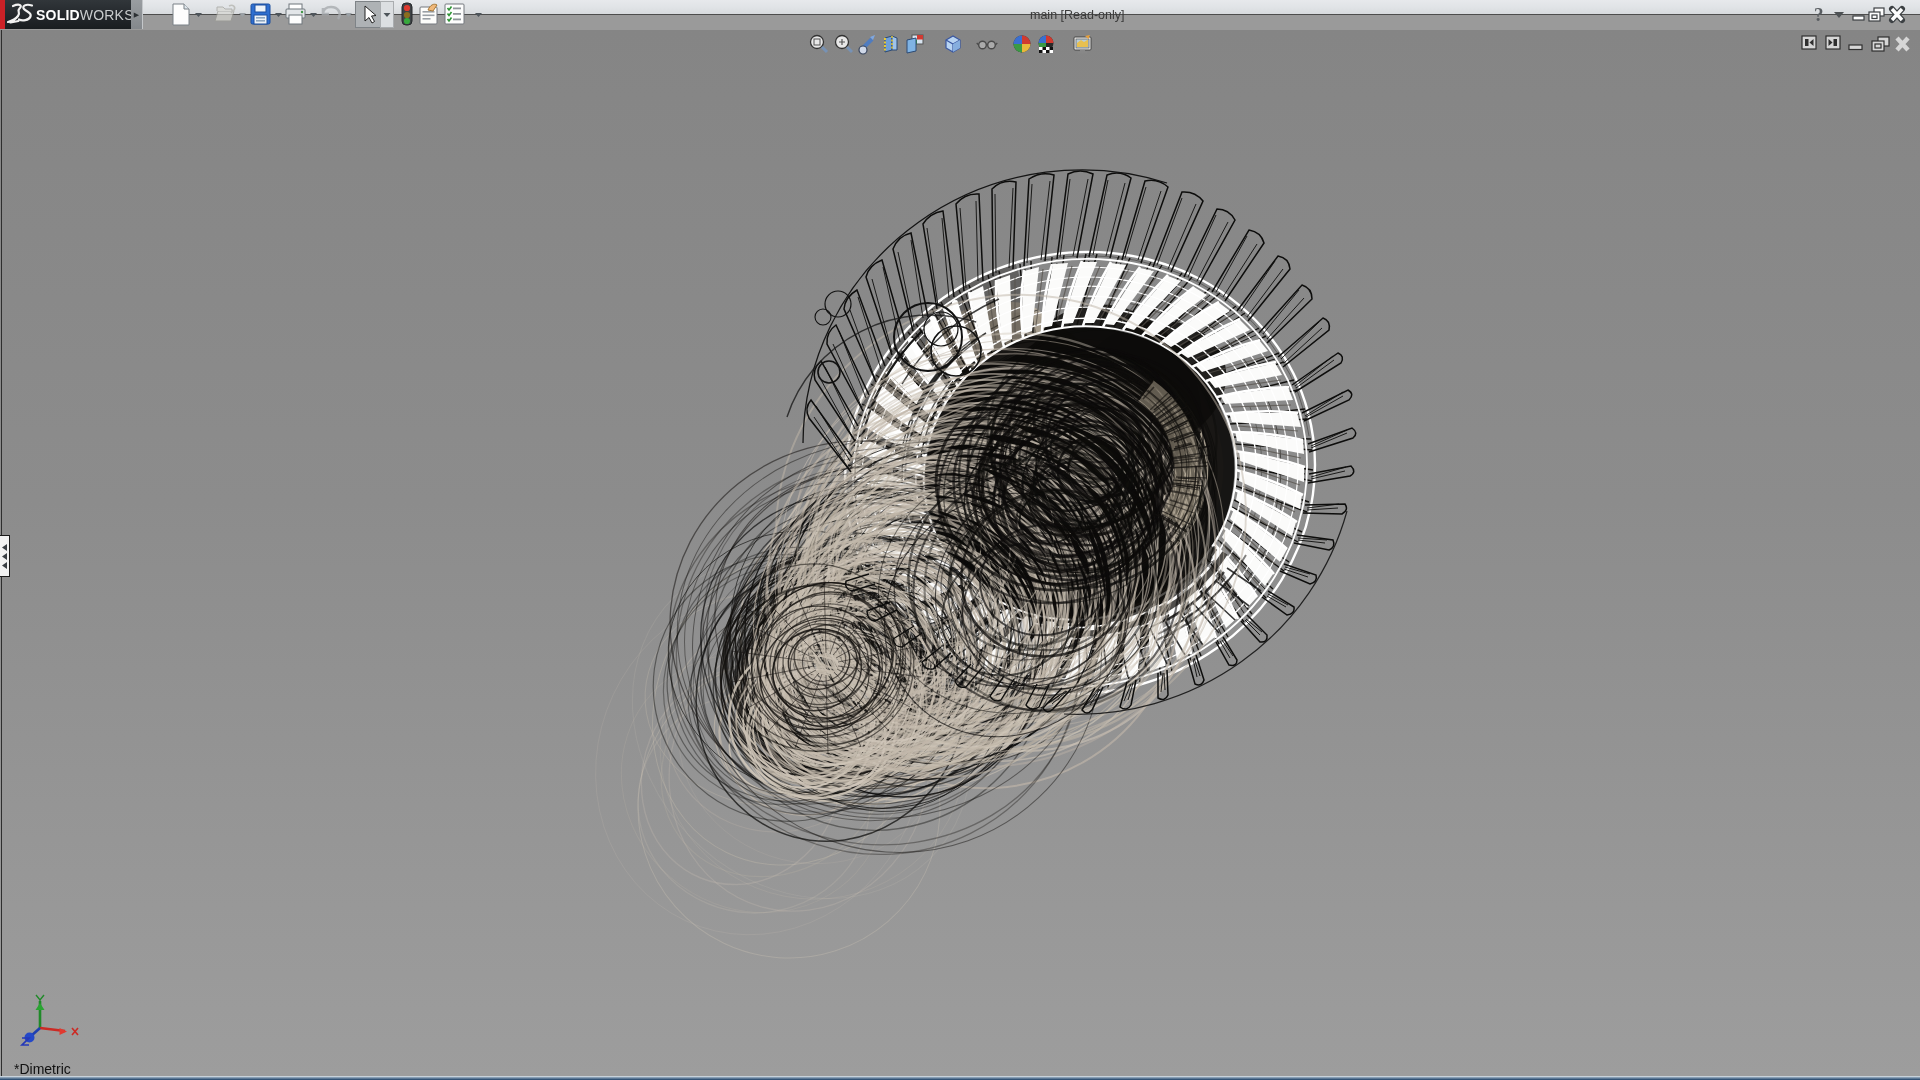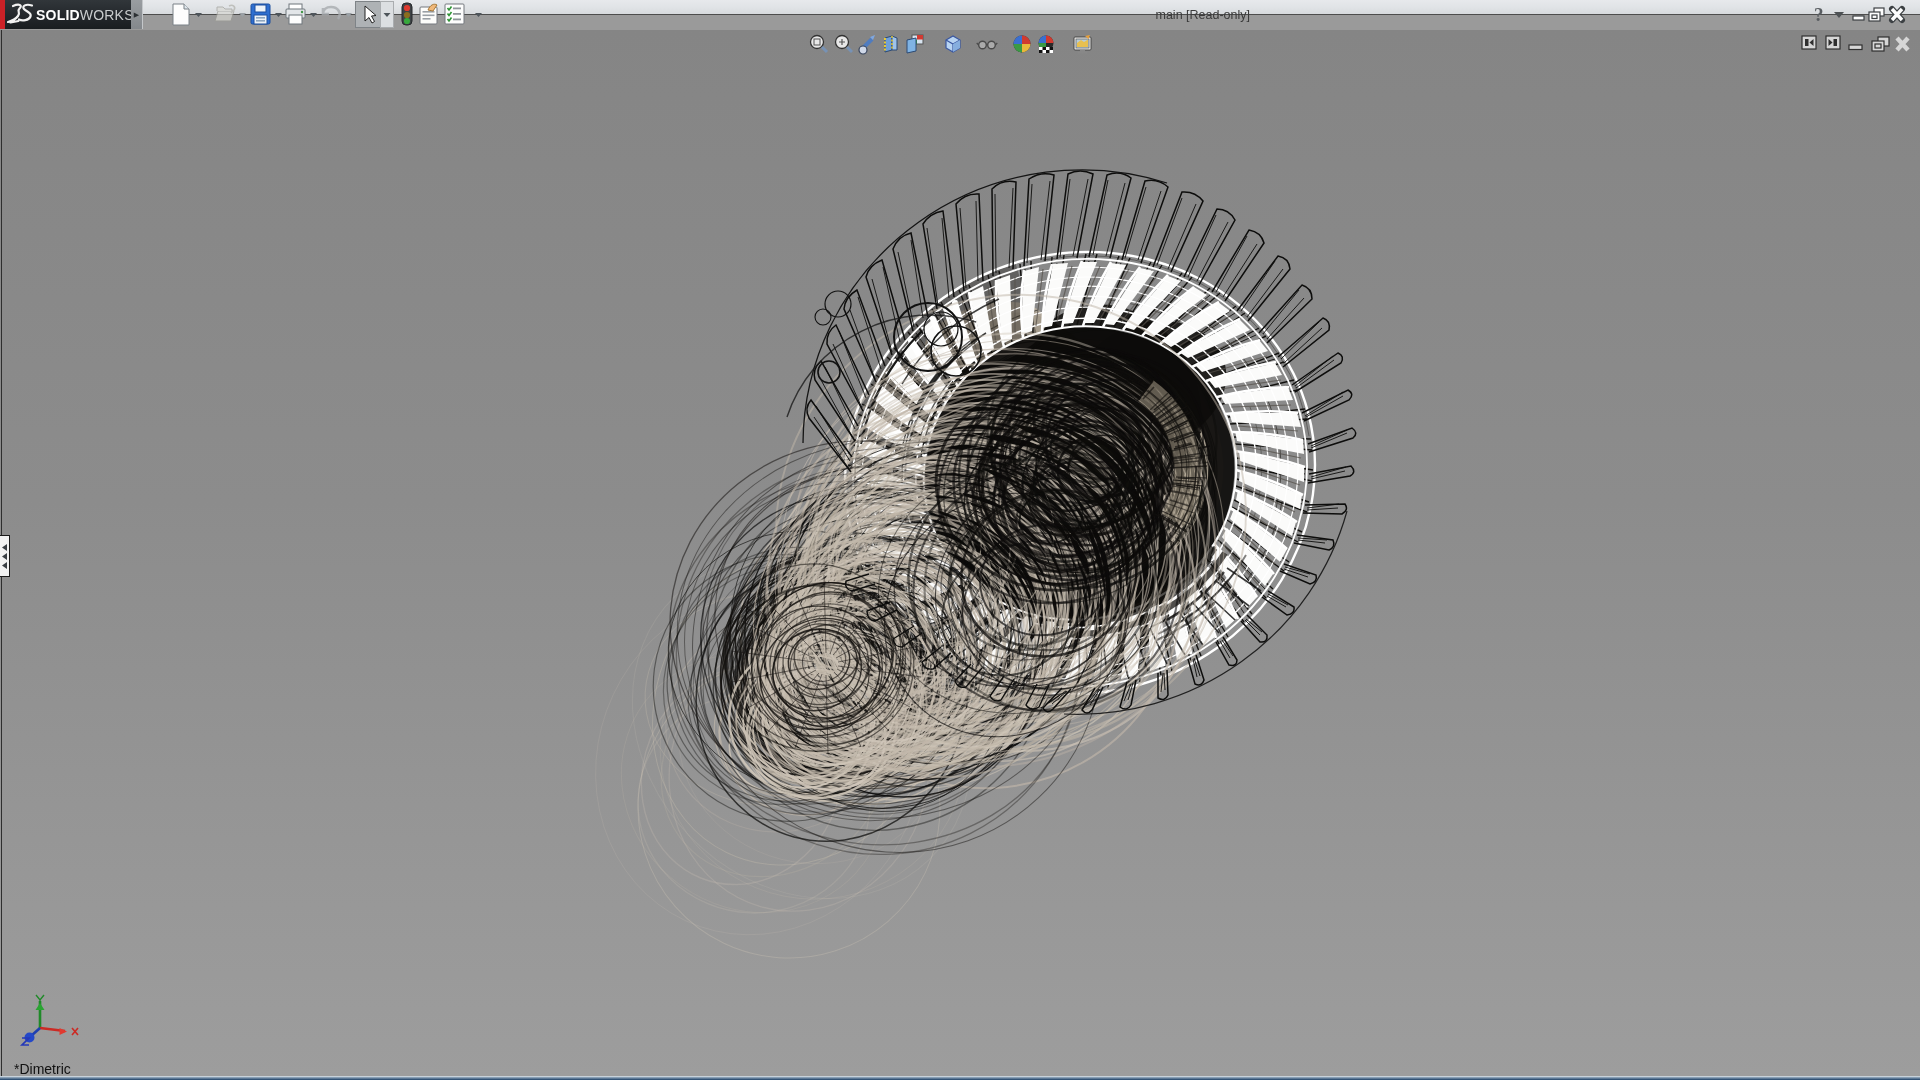--- a/index.html
+++ b/index.html
@@ -1,20 +1,20 @@
 <!DOCTYPE html>
 <html><head><meta charset="utf-8"><style>
 html,body{margin:0;padding:0;width:1920px;height:1080px;overflow:hidden;background:#9a9a9a;font-family:"Liberation Sans",sans-serif;-webkit-font-smoothing:antialiased;}
 #titlebar{position:absolute;left:0;top:0;width:1920px;height:15px;background:linear-gradient(180deg,#e7e9ec 0%,#e0e3e6 55%,#d7dadd 100%);border-bottom:1px solid #4d4d4d;box-sizing:border-box;}
 #redstripe{position:absolute;left:0;top:0;width:5px;height:29px;background:#cc2127;}
 #logo{position:absolute;left:5px;top:0;width:126px;height:29px;background:linear-gradient(180deg,#31363a,#22262a 60%,#191d20);}
 #logoarrow{position:absolute;left:131px;top:0;width:11px;height:29px;background:linear-gradient(180deg,#999da1,#84888c);color:#2c3034;font-size:7px;line-height:29px;text-align:center;}
 .tbsep{position:absolute;left:142px;top:0;width:1px;height:29px;background:#c4c7ca;}
 #tb1{position:absolute;left:143px;top:0;}
-#doctitle{position:absolute;left:1030px;top:0;width:220px;height:29px;line-height:30px;text-align:right;font-size:12.5px;color:#3a3a3a;}
+#doctitle{position:absolute;left:1030px;top:0;width:220px;height:29px;line-height:30px;text-align:left;font-size:12.5px;color:#3a3a3a;}
 #winbtns1{position:absolute;left:1812px;top:0;}
 #viewport{position:absolute;left:0;top:30px;width:1920px;height:1046px;background:linear-gradient(180deg,#858585 0%,#8c8c8c 45%,#9d9d9d 100%);overflow:hidden;}
 #leftline{position:absolute;left:1px;top:0;width:1px;height:1046px;background:#2e2e2e;}
 #lefttab{position:absolute;left:0;top:505px;width:9px;height:40px;background:#f2f2f2;border:1px solid #1a1a1a;border-left:none;}
 #dimetric{position:absolute;left:14px;top:1031px;font-size:14px;color:#111;}
 #statusbar{position:absolute;left:0;top:1076px;width:1920px;height:4px;background:linear-gradient(180deg,#9fb2c3 0%,#68839e 40%,#1c3f66 100%);border-top:1px solid #c8d2da;box-sizing:border-box;}
 </style></head><body>
 
 <div id="titlebar">
   <div id="redstripe"></div>

